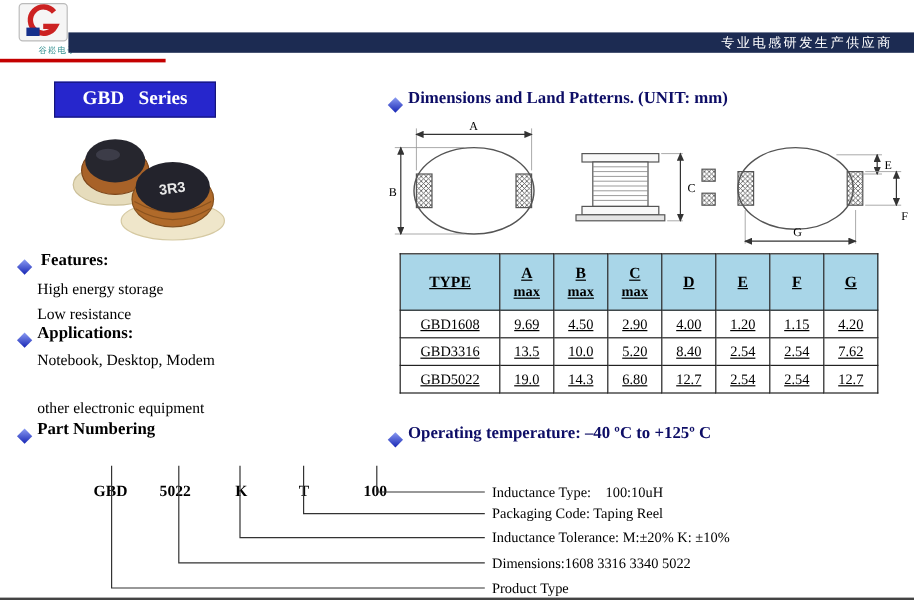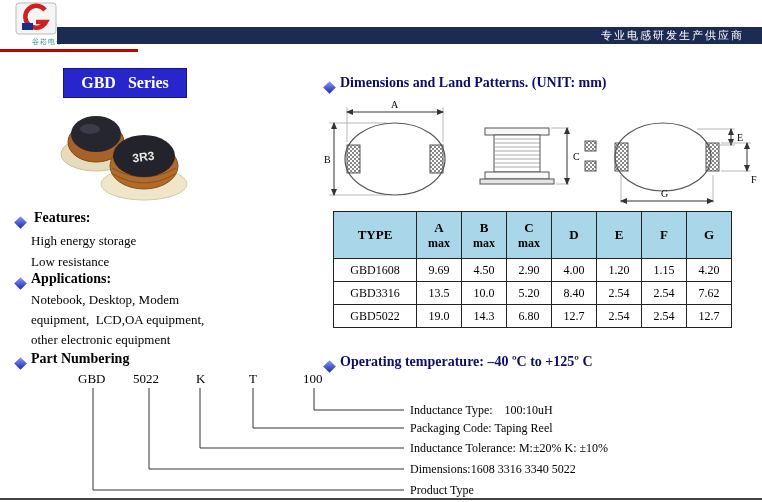--- a/index.html
+++ b/index.html
@@ -14,38 +14,38 @@
     background:#1c2b52; color:#fff; font-family:"Liberation Sans",sans-serif;
     font-size:11px; display:flex; align-items:center; justify-content:flex-end;
     padding-right:18px; box-sizing:border-box; letter-spacing:2px;
   }
   .red-line { position:absolute; left:0; top:49px; width:138px; height:3px; background:#c40000; }
   .logo { position:absolute; left:15px; top:2px; }
   .logo-text { position:absolute; left:8px; top:37px; width:56px; text-align:right;
     font-size:7px; color:#2f8f8f; letter-spacing:1px; }
   
   .series-box {
-    position:absolute; left:45px; top:68px; width:124px; height:30px;
+    position:absolute; left:45px; top:68px; width:135px; height:30px;
     background:#2626cc; color:#fff; font-weight:bold; font-size:16px;
     display:flex; align-items:center; justify-content:center; white-space:pre;
-    border:1px solid #15157a; box-sizing:border-box;margin-left:18px;
+    border:1px solid #15157a; box-sizing:border-box;
   }
   .photo { position:absolute; left:50px; top:102px; }
   .bullet { position:absolute; width:9px; height:9px;
     background:linear-gradient(135deg,#8a9bf2,#1726b5); transform:rotate(45deg); }
   .sec-title { position:absolute; font-weight:bold; font-size:14px; white-space:pre;text-align:right; }
   .text-line { position:absolute; font-size:13px; white-space:pre; }
-  .pn-code { position:absolute; font-weight:normal; font-size:13px; }
+  .pn-code { position:absolute; font-weight:bold; font-size:13px;margin-top:30px; }
   .pn-label { position:absolute; font-size:12px; white-space:pre; }
   .connectors { position:absolute; left:0; top:388px; }
   .navy { color:#0d0d66; }
   
   table.spec { position:absolute; left:333px; top:211px; border-collapse:collapse;
     text-align:center; font-size:12px; }
-  .spec th, .spec td { border:1px solid #222; }
+  .spec th, .spec td { border:1px solid #222;text-decoration:underline; }
   .spec th { background:#a9d6e8; font-weight:bold; width:44px; height:46px; padding:0; font-size:13px; }
   .spec th.type-col { width:82px; }
   .spec th .h2 { font-size:12px; }
   .spec td { height:22px; padding:0 2px; }
   .drawings text, .connectors text { font-family:"Liberation Serif",serif; }
   .drawings text { font-size:10px; fill:#000; }
   .bottom-line { position:absolute; left:0; top:498px; width:762px; height:2px; background:#444; }
 </style>
 </head>
 <body>
@@ -84,21 +84,20 @@
   </div>
 
   <div class="bullet" style="left:16px; top:218px;"></div>
   <div class="sec-title" style="left:34px; top:210px;">Features:</div>
   <div class="text-line" style="left:31px; top:233px;">High energy storage</div>
   <div class="text-line" style="left:31px; top:254px;">Low resistance</div>
 
   <div class="bullet" style="left:16px; top:279px;"></div>
   <div class="sec-title" style="left:31px; top:271px;">Applications:</div>
   <div class="text-line" style="left:31px; top:292px;">Notebook, Desktop, Modem</div>
-  <div class="text-line" style="left:31px; top:312px;">equipment,  LCD,OA equipment,</div>
   <div class="text-line" style="left:31px; top:332px;">other electronic equipment</div>
 
   <div class="bullet" style="left:16px; top:359px;"></div>
   <div class="sec-title" style="left:31px; top:351px;">Part Numbering</div>
 
   <span class="pn-code" style="left:78px;  top:371px;">GBD</span>
   <span class="pn-code" style="left:133px; top:371px;">5022</span>
   <span class="pn-code" style="left:196px; top:371px;">K</span>
   <span class="pn-code" style="left:249px; top:371px;">T</span>
   <span class="pn-code" style="left:303px; top:371px;">100</span>

